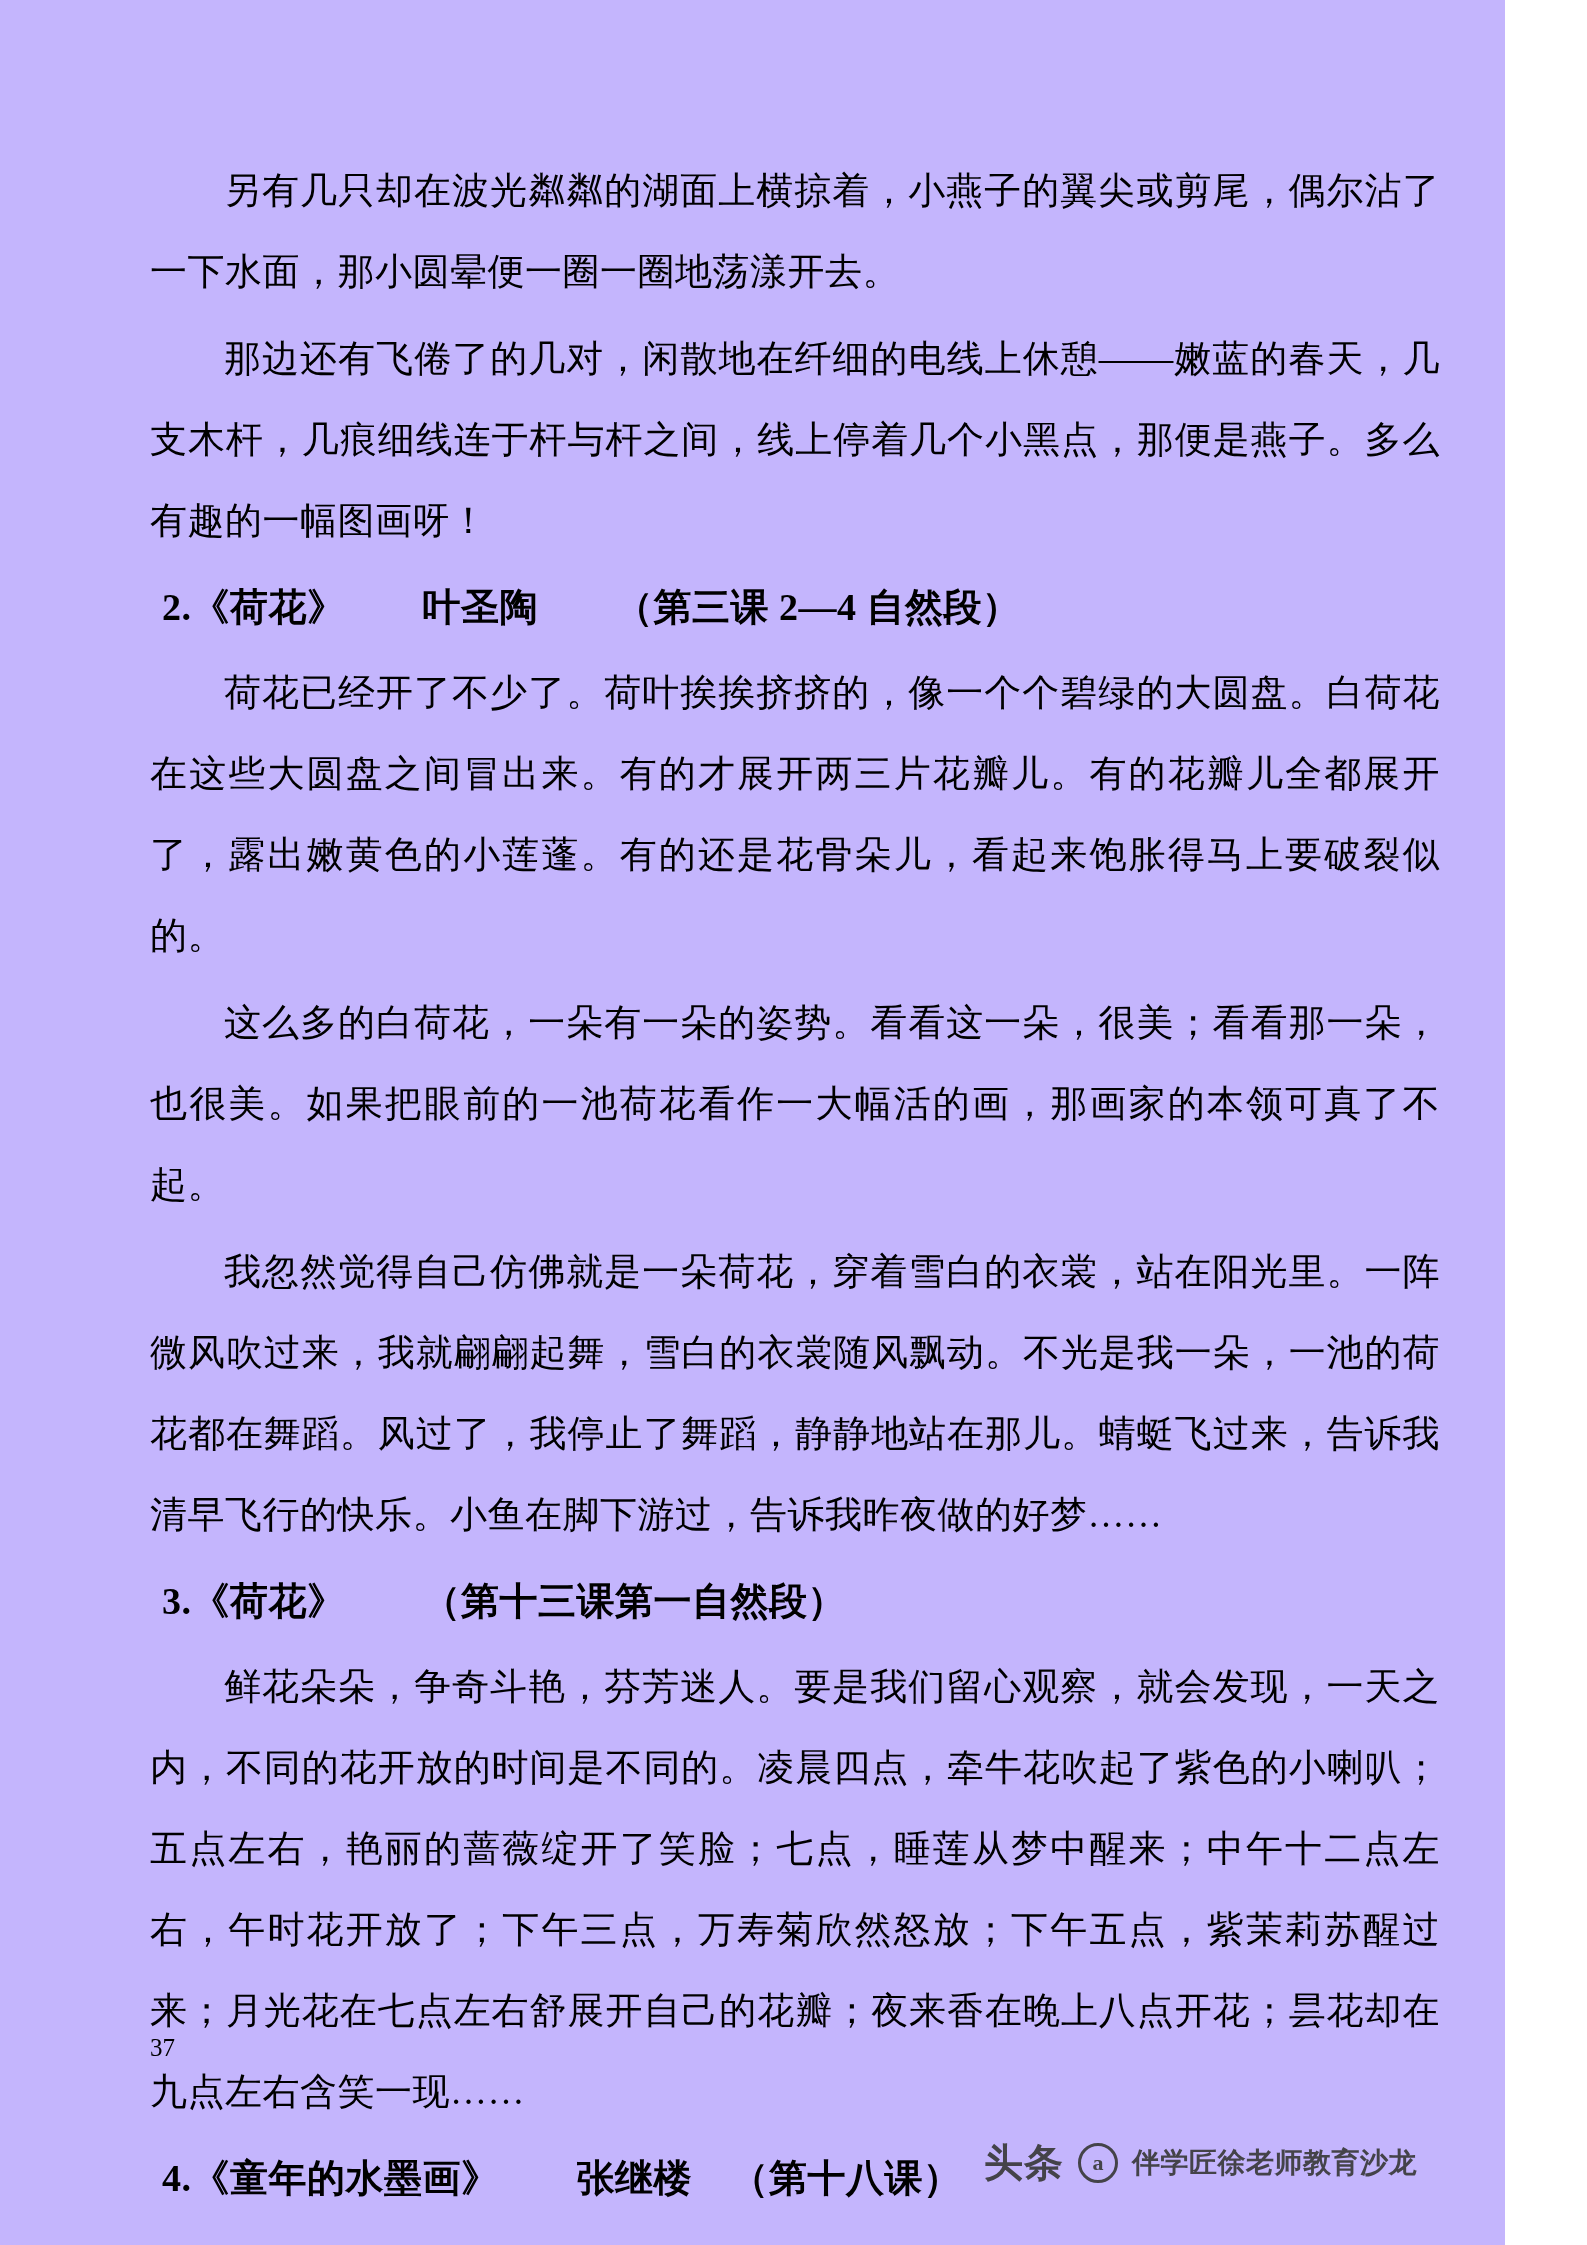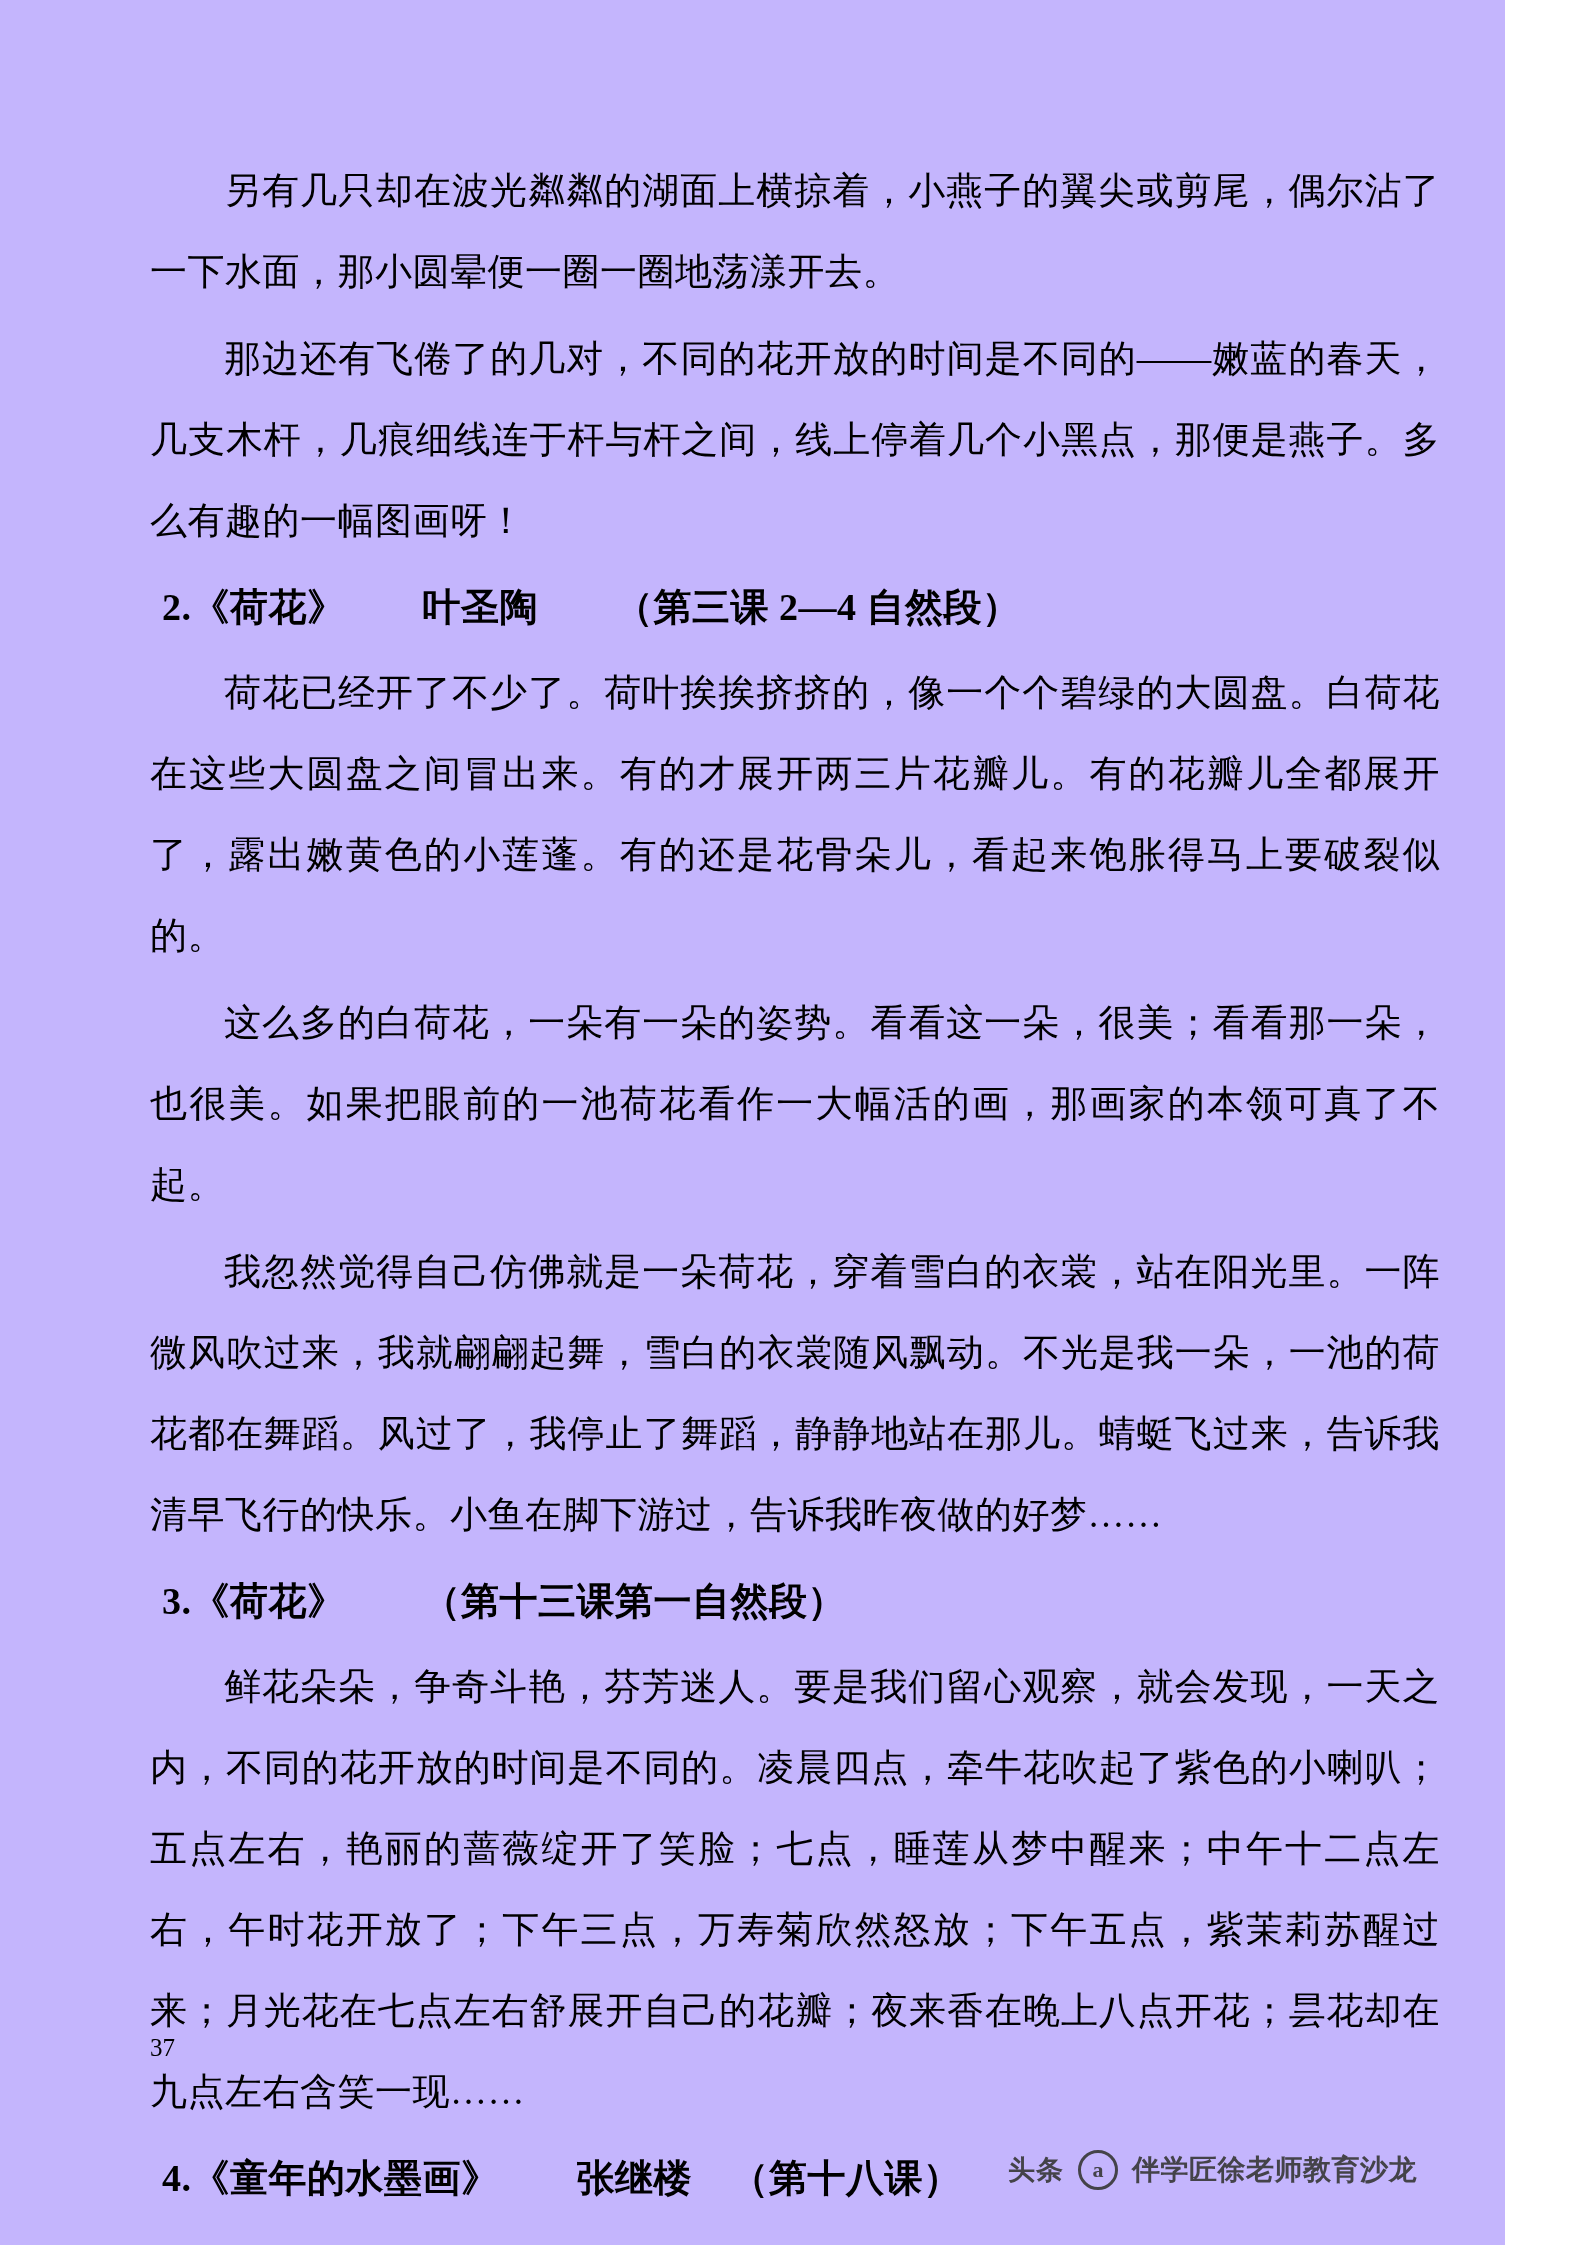--- a/index.html
+++ b/index.html
@@ -66,21 +66,21 @@
     display: flex;
     align-items: center;
     gap: 14px;
     font-size: 34px;
     font-weight: bold;
     color: #3a3a3a;
     opacity: 0.92;
     font-family: "Liberation Sans", "DejaVu Sans", sans-serif;
   }
   .footer-watermark .brand {
-    font-size: 27px;
+    font-size: 39px;
     font-weight: bold;
     letter-spacing: 1px;
   }
   .footer-watermark .at-icon {
     display: inline-block;
     width: 34px;
     height: 34px;
     border: 3px solid #3a3a3a;
     border-radius: 50%;
     position: relative;
@@ -105,21 +105,21 @@
 </style>
 </head>
 <body>
 
 <div class="page">
 
   <div class="content">
 
     <p class="para">另有几只却在波光粼粼的湖面上横掠着，小燕子的翼尖或剪尾，偶尔沾了一下水面，那小圆晕便一圈一圈地荡漾开去。</p>
 
-    <p class="para">那边还有飞倦了的几对，不同的花开放的时间是不同的——嫩蓝的春天，几支木杆，几痕细线连于杆与杆之间，线上停着几个小黑点，那便是燕子。多么有趣的一幅图画呀！</p>
+    <p class="para">那边还有飞倦了的几对，闲散地在纤细的电线上休憩——嫩蓝的春天，几支木杆，几痕细线连于杆与杆之间，线上停着几个小黑点，那便是燕子。多么有趣的一幅图画呀！</p>
 
     <p class="heading">2.《荷花》　　叶圣陶　　（第三课 2—4 自然段）</p>
 
     <p class="para">荷花已经开了不少了。荷叶挨挨挤挤的，像一个个碧绿的大圆盘。白荷花在这些大圆盘之间冒出来。有的才展开两三片花瓣儿。有的花瓣儿全都展开了，露出嫩黄色的小莲蓬。有的还是花骨朵儿，看起来饱胀得马上要破裂似的。</p>
 
     <p class="para">这么多的白荷花，一朵有一朵的姿势。看看这一朵，很美；看看那一朵，也很美。如果把眼前的一池荷花看作一大幅活的画，那画家的本领可真了不起。</p>
 
     <p class="para">我忽然觉得自己仿佛就是一朵荷花，穿着雪白的衣裳，站在阳光里。一阵微风吹过来，我就翩翩起舞，雪白的衣裳随风飘动。不光是我一朵，一池的荷花都在舞蹈。风过了，我停止了舞蹈，静静地站在那儿。蜻蜓飞过来，告诉我清早飞行的快乐。小鱼在脚下游过，告诉我昨夜做的好梦……</p>
 
     <p class="heading">3.《荷花》　　（第十三课第一自然段）</p>

